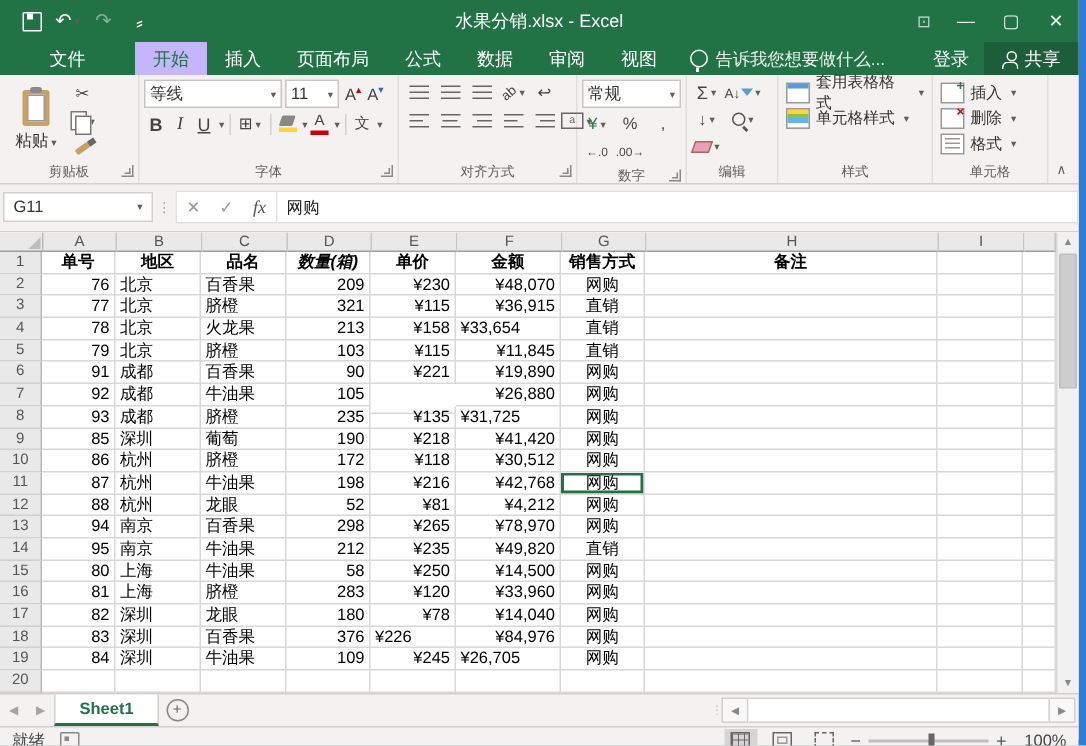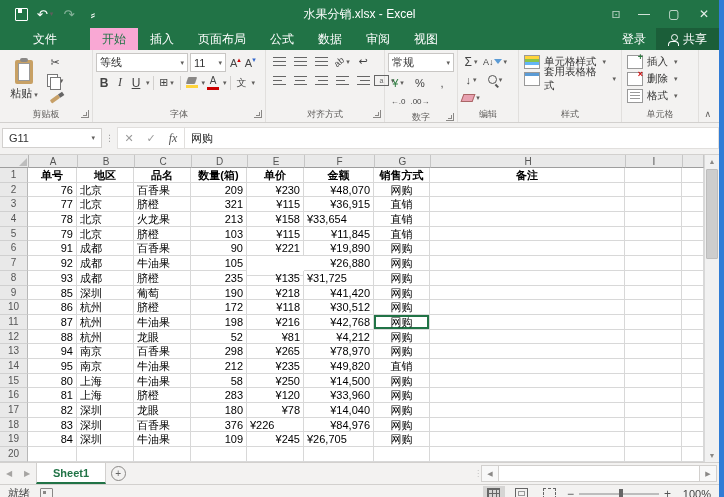--- a/index.html
+++ b/index.html
@@ -19,21 +19,21 @@
   .save-ic:before{content:"";position:absolute;left:2px;top:0;width:4px;height:4px;background:#fff;}
   .title-text{position:absolute;left:0;right:0;text-align:center;font-size:12px;color:#fff;pointer-events:none;}
   .wctrls{margin-left:auto;display:flex;align-items:center;height:100%;}
   .wbtn{width:30px;height:100%;display:flex;align-items:center;justify-content:center;font-size:12px;color:#e6efe9;}
   .ribopt{width:26px;font-size:11px;opacity:.8;}
 
   
   .menubar{height:22px;background:#217346;display:flex;align-items:stretch;color:#fff;flex:0 0 auto;font-size:12px;}
   .mtab{display:flex;align-items:center;padding:0 12px;cursor:default;}
   .mtab.file{padding:0 33px;}
-  .mtab.active{background:#f9a8d4;color:#217346;}
+  .mtab.active{background:#c4b5fd;color:#217346;}
   .tellme{display:flex;align-items:center;gap:5px;padding:0 10px;font-size:11.5px;color:#eaf3ee;}
   .mright{margin-left:auto;display:flex;align-items:stretch;}
   .signin{display:flex;align-items:center;padding:0 10px;font-size:12px;}
   .sharebtn{display:flex;align-items:center;gap:5px;padding:0 12px;background:rgba(0,0,0,.18);font-size:12px;}
 
   
   .ribbon{height:72px;background:#f3f2f1;border-bottom:1px solid #d2d0ce;display:flex;flex:0 0 auto;position:relative;}
   .rgroup{display:flex;flex-direction:column;border-right:1px solid #e1dfdd;flex:0 0 auto;}
   .rbody{flex:1;padding:3px 3px 0 3px;display:flex;}
   .rlabel{height:15px;font-size:9px;color:#605e5c;text-align:center;line-height:14px;position:relative;flex:0 0 auto;}
@@ -198,20 +198,24 @@
 
   <div class="menubar">
     <div class="mtab file">文件</div>
     <div class="mtab active">开始</div>
     <div class="mtab">插入</div>
     <div class="mtab">页面布局</div>
     <div class="mtab">公式</div>
     <div class="mtab">数据</div>
     <div class="mtab">审阅</div>
     <div class="mtab">视图</div>
+    <div class="tellme">
+      <span class="lb-ic"></span>
+      <span>告诉我您想要做什么...</span>
+    </div>
     <div class="mright">
       <div class="signin">登录</div>
       <div class="sharebtn">
         <span class="person-ic"></span>
         <span>共享</span>
       </div>
     </div>
   </div>
 
   <div class="ribbon">
@@ -410,27 +414,27 @@
           </div>
         </div>
       </div>
       <div class="rlabel"><span>编辑</span></div>
     </div>
 
     <div class="rgroup" style="width:102px">
       <div class="rbody" style="flex-direction:column;">
         <div class="stackgrp">
           <div class="stackbtn">
+              <span class="mini tbl"></span>
+              <span>套用表格格式</span>
+              <span class="car">▾</span>
+            </div>
+          <div class="stackbtn">
               <span class="mini cs"></span>
               <span>单元格样式</span>
-              <span class="car">▾</span>
-            </div>
-          <div class="stackbtn">
-              <span class="mini tbl"></span>
-              <span>套用表格格式</span>
               <span class="car">▾</span>
             </div>
         </div>
       </div>
       <div class="rlabel"><span>样式</span></div>
     </div>
 
     <div class="rgroup" style="width:76px">
       <div class="rbody" style="flex-direction:column;">
         <div class="stackgrp">
@@ -485,21 +489,21 @@
           <div class="chcell" style="width: 195px;">H</div>
           <div class="chcell" style="width: 57px;">I</div>
           <div class="chcell fill"></div>
         </div>
       <div id="grid-rows">
           <div class="grow">
             <div class="rhcell">1</div>
             <div class="gcell hdr" style="width: 49px;">单号</div>
             <div class="gcell hdr" style="width: 57px;">地区</div>
             <div class="gcell hdr" style="width: 57px;">品名</div>
-            <div class="gcell hdr" style="width: 56px;">数量(箱)</div>
+            <div class="gcell hdr" style="width: 56px; font-style: italic;">数量(箱)</div>
             <div class="gcell hdr" style="width: 57px;">单价</div>
             <div class="gcell hdr" style="width: 70px;">金额</div>
             <div class="gcell hdr" style="width: 56px;">销售方式</div>
             <div class="gcell hdr" style="width: 195px;">备注</div>
             <div class="gcell hdr" style="width: 57px;"></div>
             <div class="gcell fill"></div>
           </div>
           <div class="grow">
             <div class="rhcell">2</div>
             <div class="gcell" style="width: 49px; text-align: right;">76</div>

